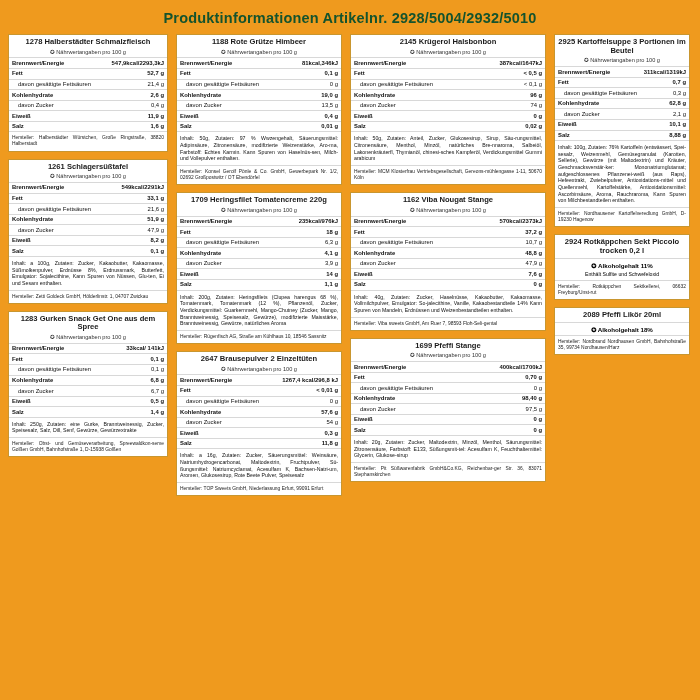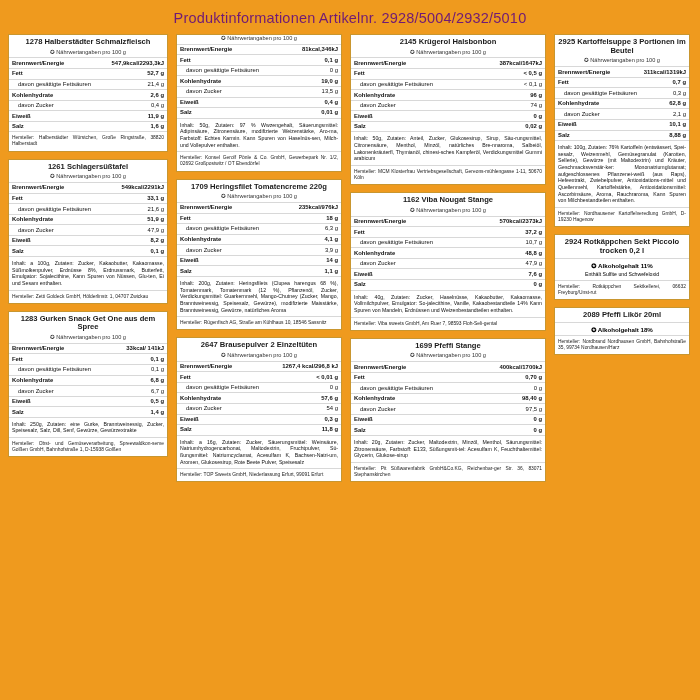--- a/index.html
+++ b/index.html
@@ -12,22 +12,22 @@
   .page{
     position:relative;
     width:700px;height:700px;
     background:#ef9a1e;
     box-sizing:border-box;
     padding:6px 8px 0 8px;
   }
   .header{
     text-align:center;
     font-size:14.5px;
-    font-weight:normal;
-    color:#701a75;
+    font-weight:bold;
+    color:#14532d;
     letter-spacing:.2px;
     padding:4px 0 8px 0;
   }
   .columns{
     display:flex;
     gap:8px;
     align-items:flex-start;
   }
   .col{
     display:flex;
@@ -232,20 +232,21 @@
           </table>
         <div class="ingredients">Inhalt: 250g, Zutaten: eine Gurke, Branntweinessig, Zucker, Speisesalz, Salz, Dill, Senf, Gewürze, Gewürzextrakte</div>
         <div class="producer">Hersteller: Obst- und Gemüseverarbeitung, Spreewaldkon-serve Golßen GmbH, Bahnhofstraße 1, D-15938 Golßen</div>
       </div>
 
     </div>
 
     <div class="col col-2">
 
       <div class="card">
+        <div class="card-title">1188 Rote Grütze Himbeer</div>
         <div class="subtitle">✪ Nährwertangaben pro 100 g</div>
         <table class="nutri">
           <tbody>
               <tr class="bold">
                 <td>Brennwert/Energie</td>
                 <td>81kcal,346kJ</td>
               </tr>
           <tr class="bold">
                 <td>Fett</td>
                 <td>0,1 g</td>

